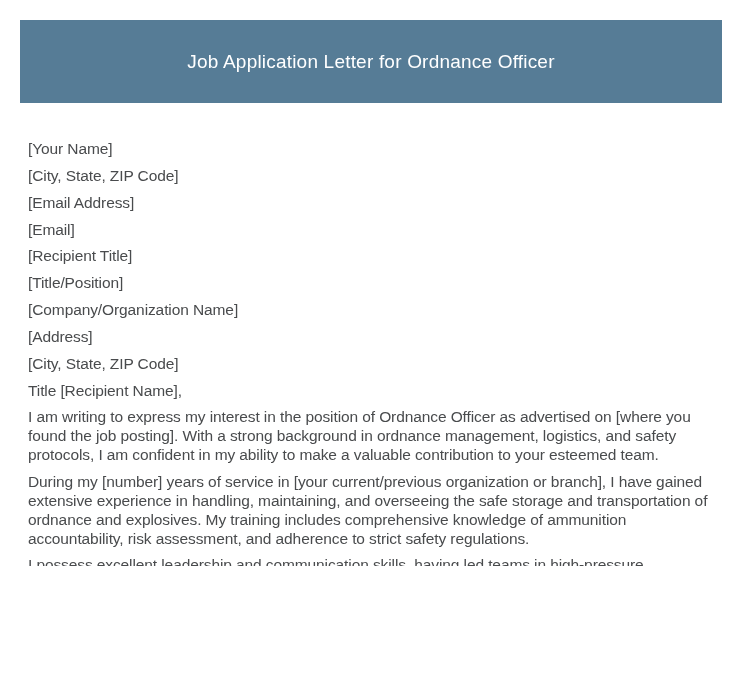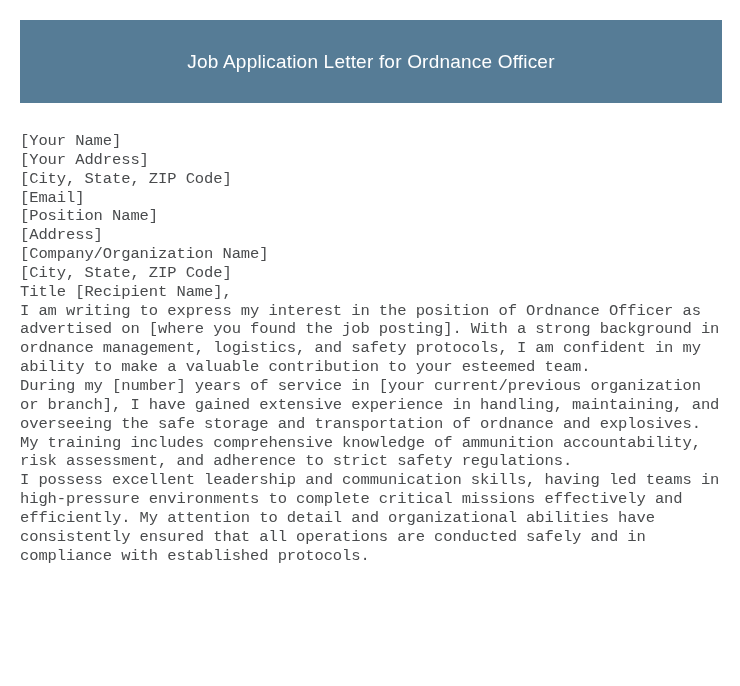--- a/index.html
+++ b/index.html
@@ -46,42 +46,42 @@
     left: 20px;
     top: 132px;
     width: 707px;
     color: var(--body-fg);
     font-size: 15.5px;
     line-height: 18.85px;
     letter-spacing: -0.1px;
   }
   .letter .line,
   .letter p {
-    margin: 0;
+    margin: 8px;
     padding: 0;
-    font-family: Liberation Mono, monospace;
   }
 </style>
 </head>
 <body>
 
 <div class="page">
 
   <header class="banner">
     <h1>Job Application Letter for Ordnance Officer</h1>
   </header>
 
   <main class="letter">
     <div class="line">[Your Name]</div>
-    <div class="line">[Your Address]</div>
     <div class="line">[City, State, ZIP Code]</div>
+    <div class="line">[Email Address]</div>
     <div class="line">[Email]</div>
-    <div class="line">[Position Name]</div>
+    <div class="line">[Recipient Title]</div>
+    <div class="line">[Title/Position]</div>
+    <div class="line">[Company/Organization Name]</div>
     <div class="line">[Address]</div>
-    <div class="line">[Company/Organization Name]</div>
     <div class="line">[City, State, ZIP Code]</div>
 
     <div class="line">Title [Recipient Name],</div>
 
     <p>I am writing to express my interest in the position of Ordnance Officer as advertised on [where you found the job posting]. With a strong background in ordnance management, logistics, and safety protocols, I am confident in my ability to make a valuable contribution to your esteemed team.</p>
     <p>During my [number] years of service in [your current/previous organization or branch], I have gained extensive experience in handling, maintaining, and overseeing the safe storage and transportation of ordnance and explosives. My training includes comprehensive knowledge of ammunition accountability, risk assessment, and adherence to strict safety regulations.</p>
     <p>I possess excellent leadership and communication skills, having led teams in high-pressure environments to complete critical missions effectively and efficiently. My attention to detail and organizational abilities have consistently ensured that all operations are conducted safely and in compliance with established protocols.</p>
 
     <div class="line">[Your Name]</div>
   </main>

